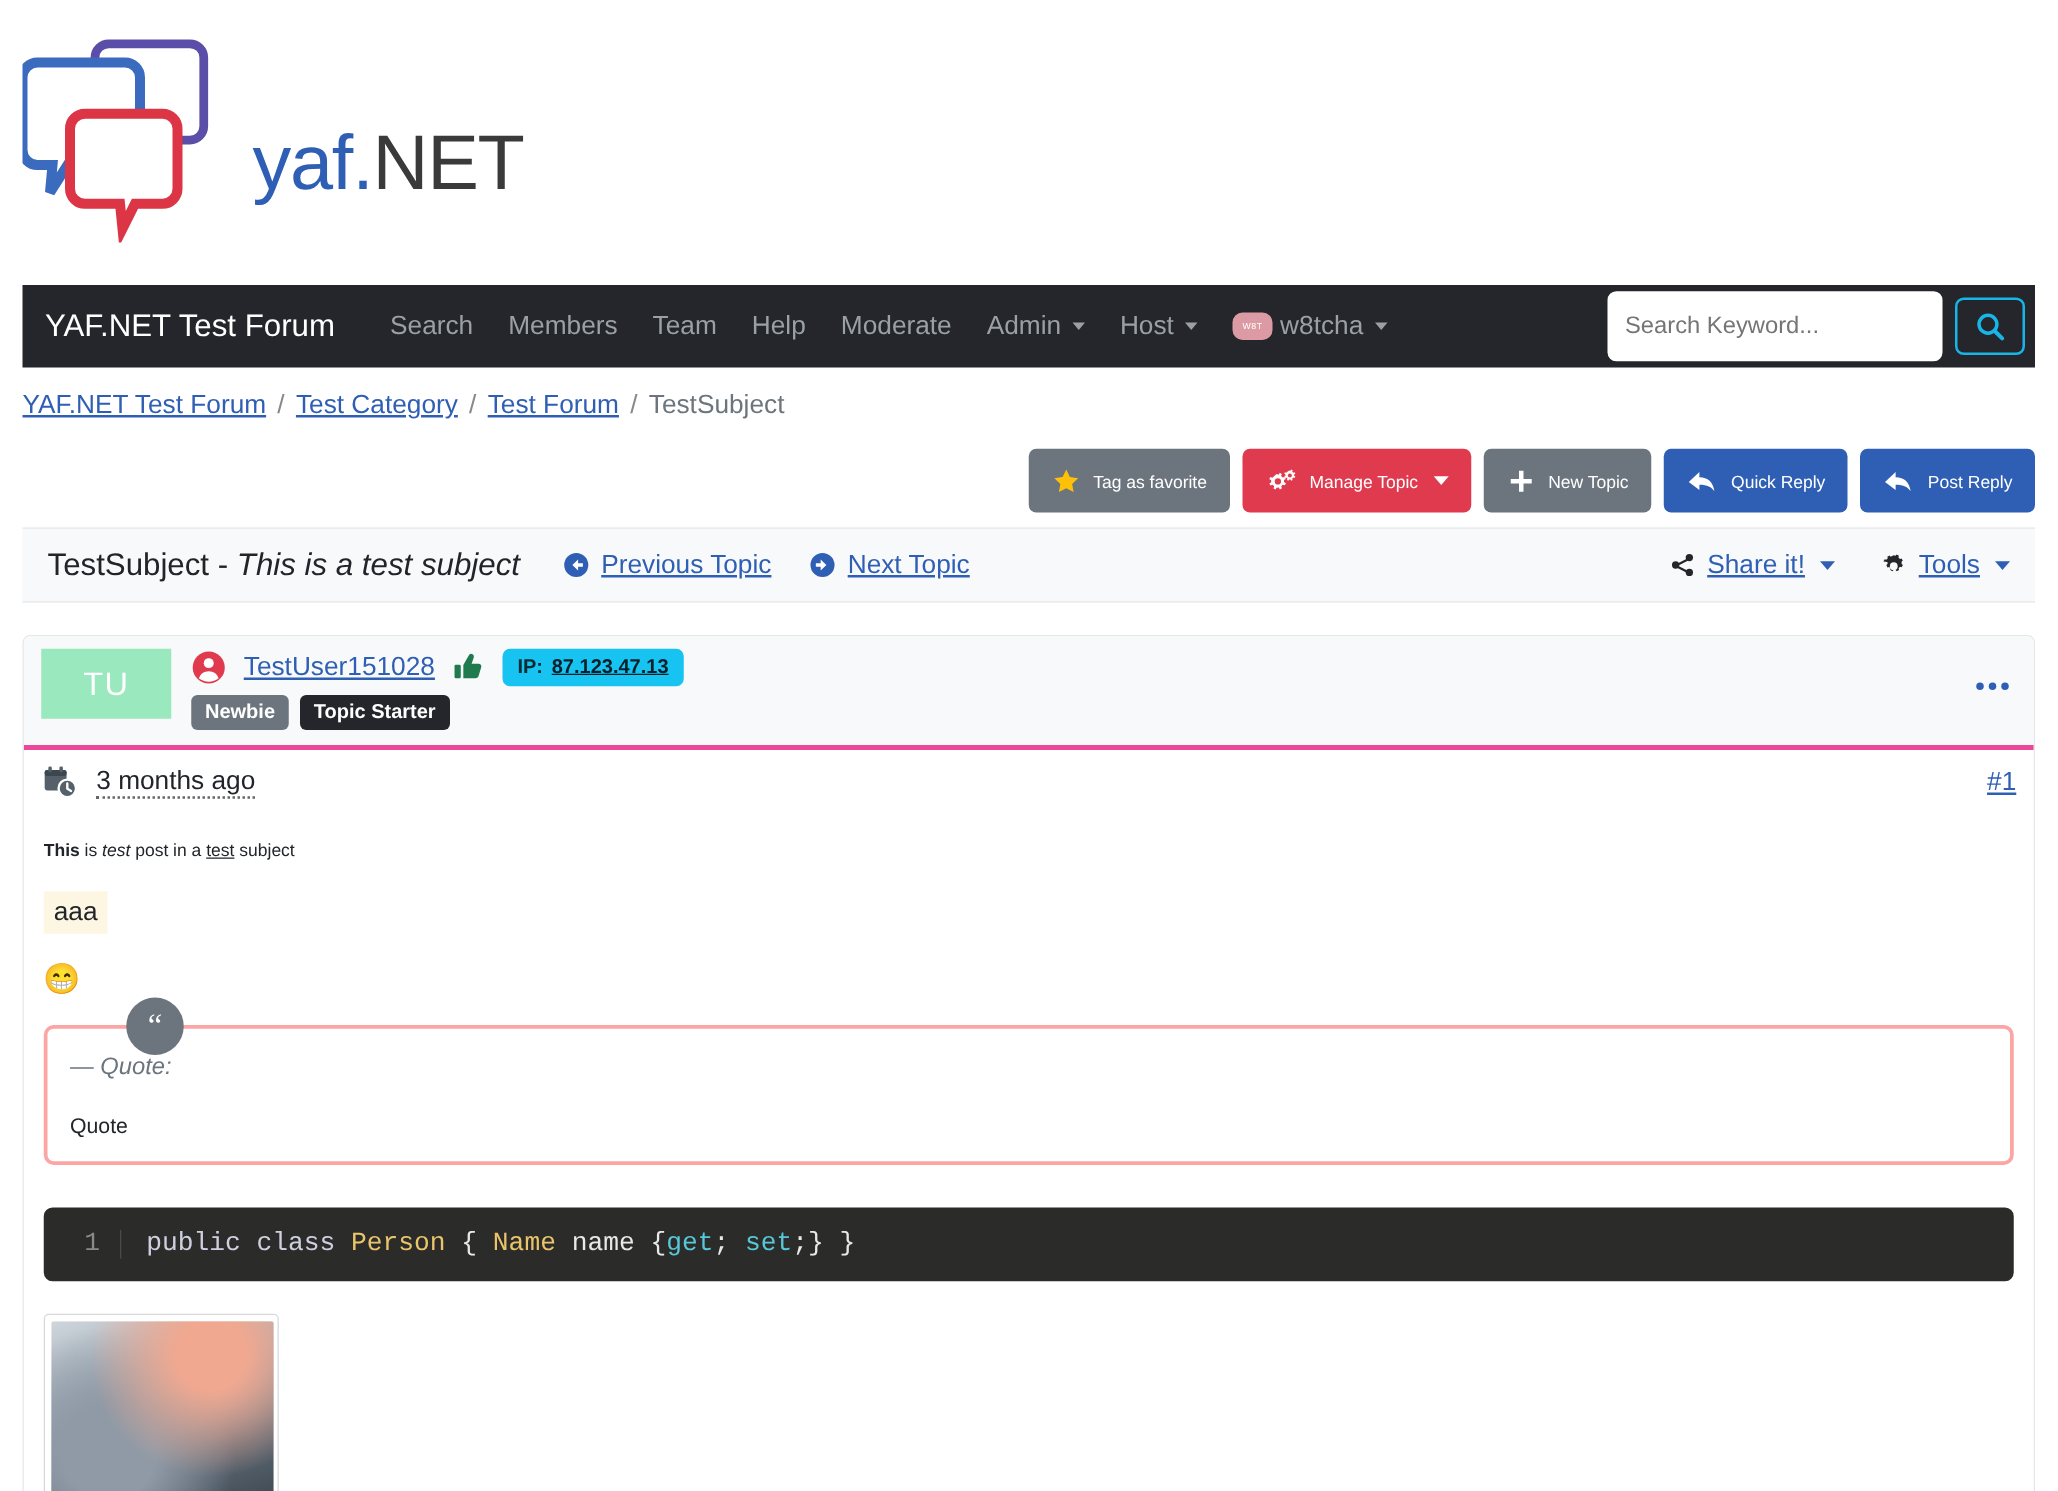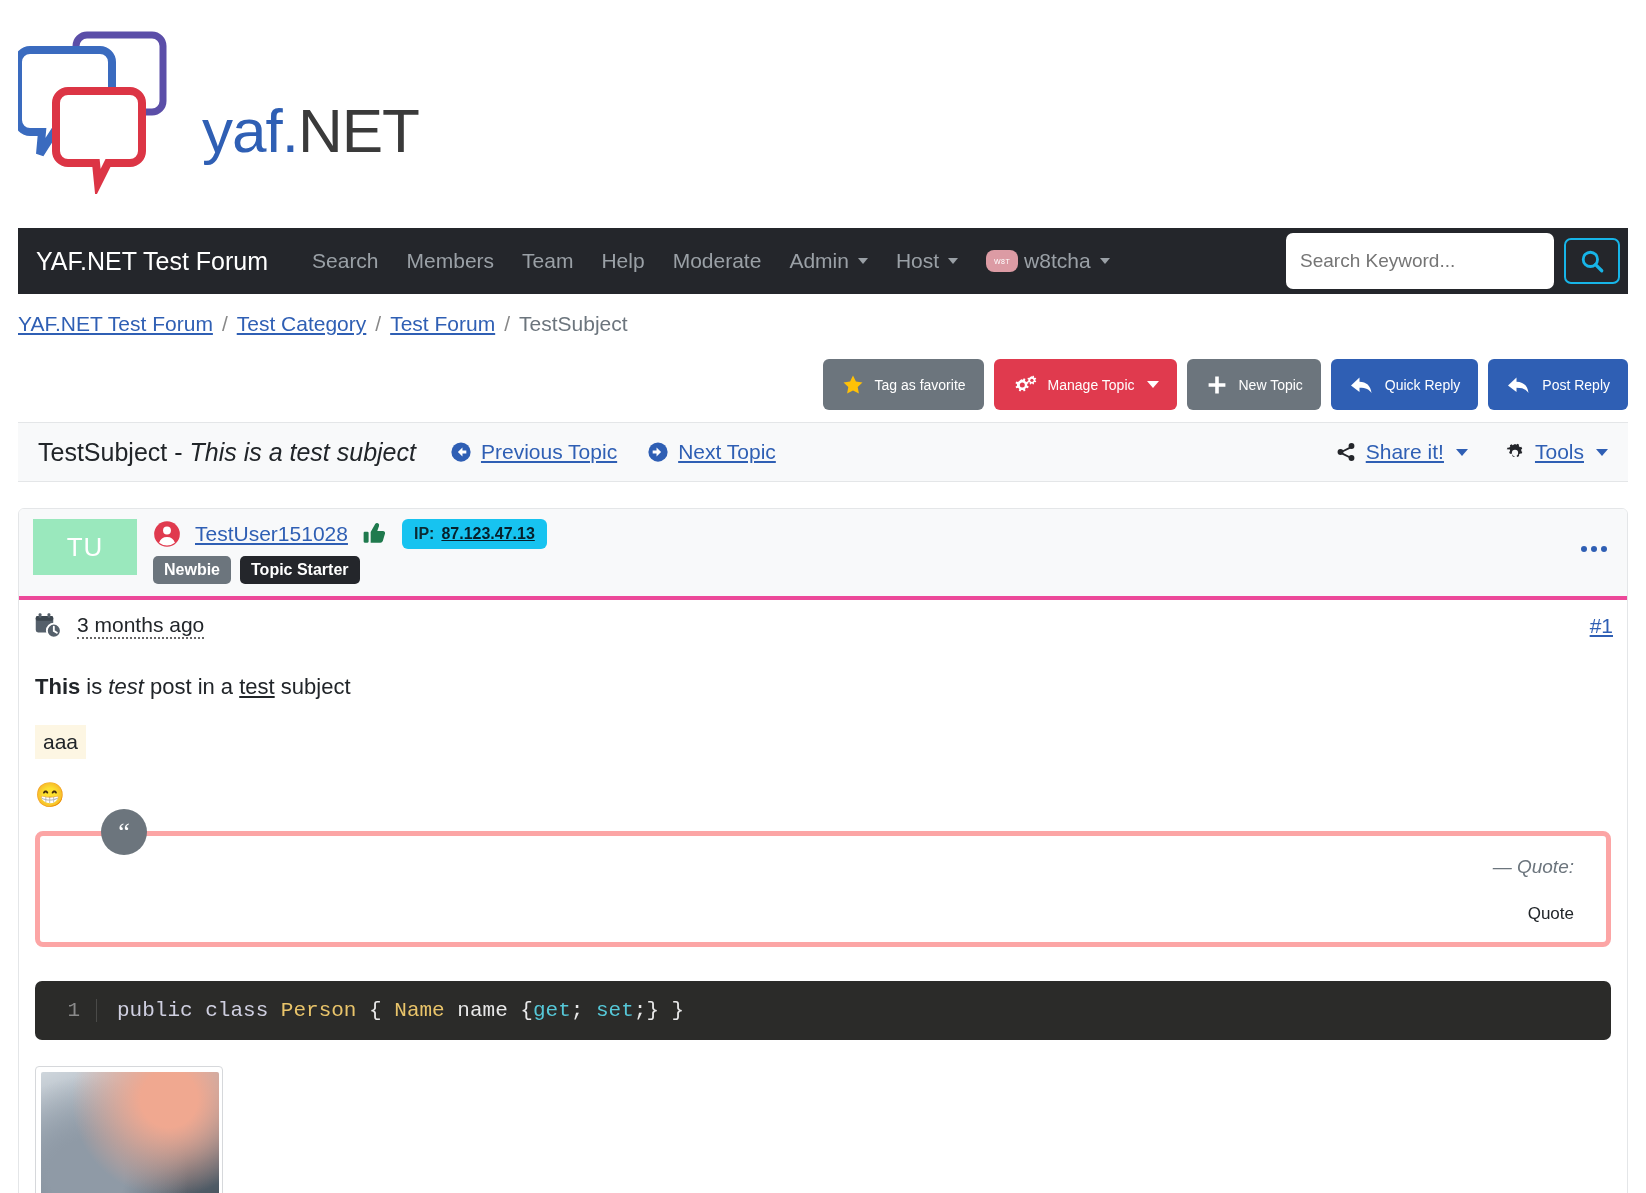--- a/index.html
+++ b/index.html
@@ -116,35 +116,35 @@
   .badge-dark { background:#24262b; }
   .post-menu { position:absolute; right:18px; top:22px; color:#2f5fb4; font-size:28px; letter-spacing:2px; cursor:pointer; line-height:1; }
 
   .post-meta {
     border-top:4px solid #ec4899; padding:12px 14px; display:flex; align-items:center; gap:14px;
   }
   .post-time { font-size:21px; color:#212529; border-bottom:2px dotted #666; }
   .post-num { margin-left:auto; color:#2f5fb4; text-decoration:underline; font-size:21px; }
 
   .post-body { padding:18px 16px 0 16px; }
-  .post-text { font-size:22px; line-height:1.5; margin-bottom:22px; }
+  .post-text { font-size:14px; line-height:1.5; margin-bottom:22px; }
   .post-text b { font-weight:bold; }
   .post-text i { font-style:italic; }
   .post-text u { text-decoration:underline; }
   .highlight { background:#fdf6e3; padding:5px 8px; font-size:21px; display:inline-block; }
   .emoji-line { margin-top:22px; font-size:24px; }
 
   .quote-wrap { position:relative; margin-top:22px; }
   .quote-badge {
     position:absolute; left:66px; top:-22px; width:46px; height:46px; border-radius:50%;
     background:#6c757d; color:#fff; display:flex; align-items:center; justify-content:center;
     font-size:26px; font-family:"Liberation Serif",serif; line-height:1; z-index:2;
   }
   .quote-box {
-    border:5px solid #fca5a5; border-radius:8px; padding:20px 32px 18px 18px; background:#fff;text-align:right;
+    border:3px solid #fca5a5; border-radius:8px; padding:20px 32px 18px 18px; background:#fff;
   }
   .quote-cite { color:#6c757d; font-style:italic; font-size:19px; margin-bottom:26px; }
   .quote-text { font-size:17px; color:#212529; }
 
   .code-box {
     margin-top:34px; background:#2b2b29; border-radius:7px; color:#e8e8e8;
     font-family:"Liberation Mono", monospace; font-size:21px; padding:18px 0; display:flex;
   }
   .code-gutter { width:62px; text-align:right; color:#8a8a8a; padding-right:16px; border-right:1px solid #4a4a48; }
   .code-content { padding-left:20px; white-space:pre; }

